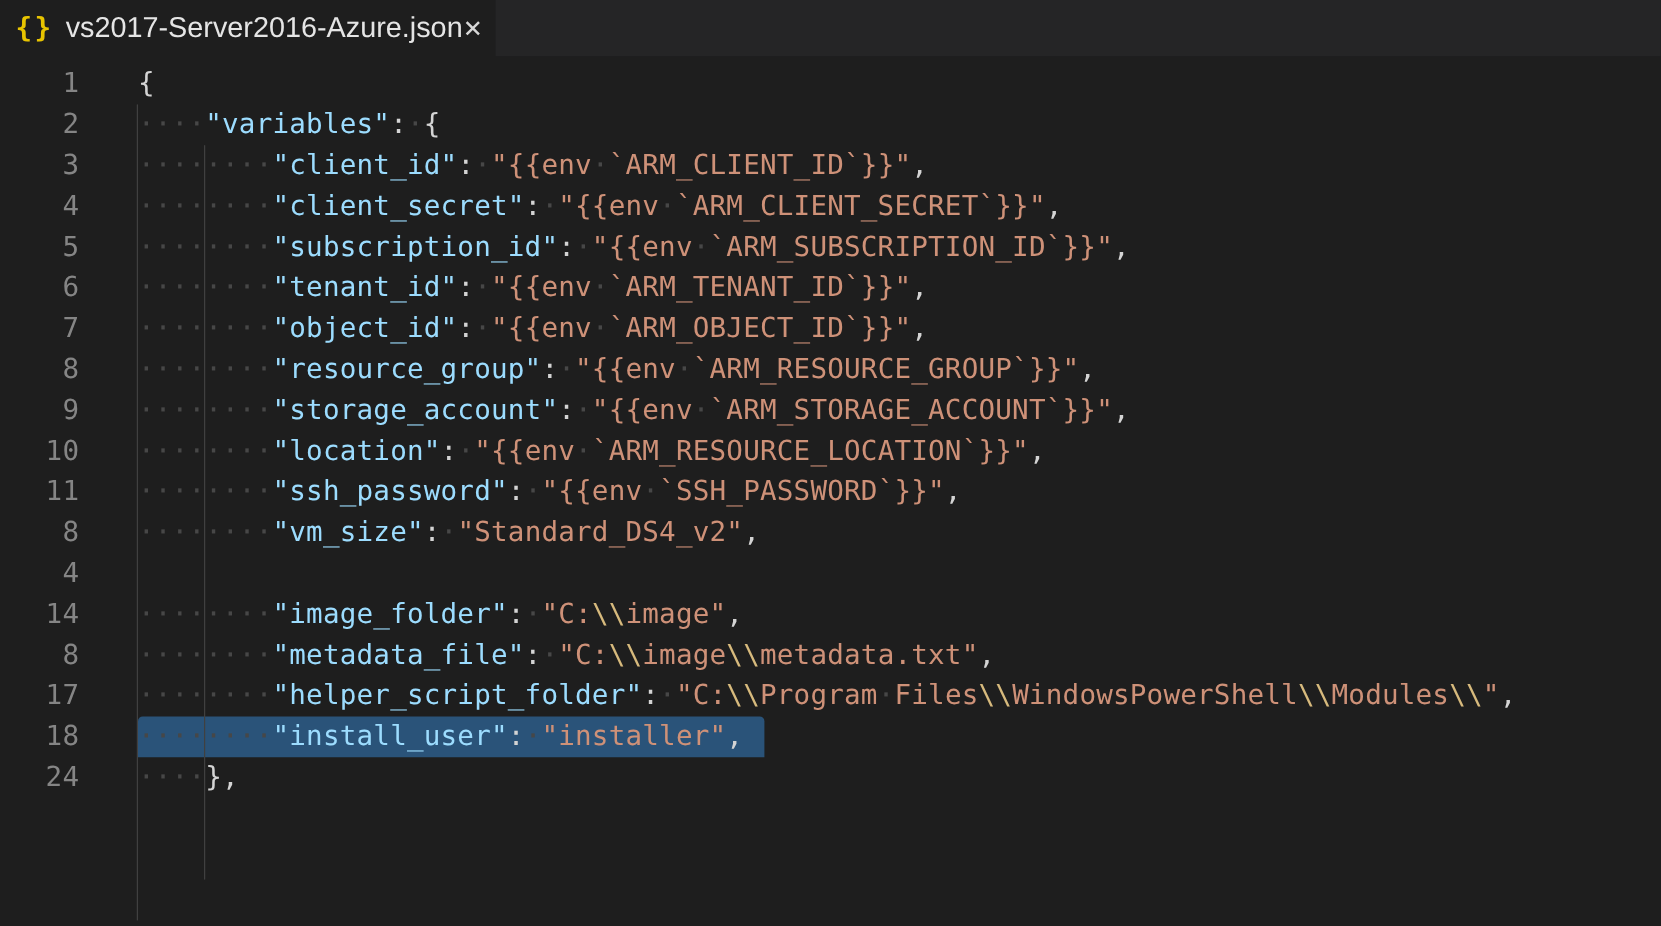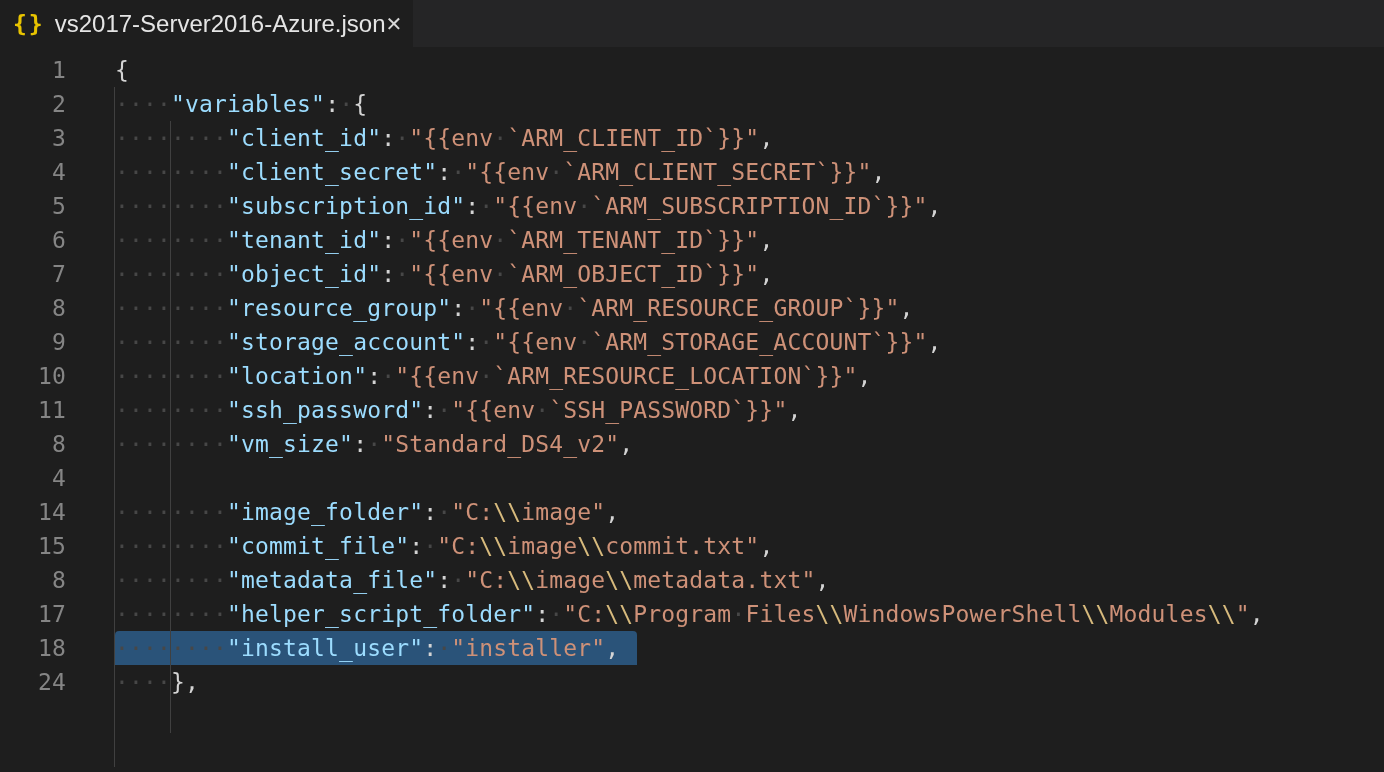--- a/index.html
+++ b/index.html
@@ -94,24 +94,20 @@
       </div>
       <div class="line">
         <div class="ln">4</div>
         <div class="code"></div>
       </div>
       <div class="line">
         <div class="ln">14</div>
         <div class="code"><span class="tk ws">········</span><span class="tk key">"image_folder"</span><span class="tk pun">:</span><span class="tk ws">·</span><span class="tk str">"C:</span><span class="tk esc">\\</span><span class="tk str">image"</span><span class="tk pun">,</span></div>
       </div>
       <div class="line">
-        <div class="ln">15</div>
-        <div class="code"><span class="tk ws">········</span><span class="tk key">"commit_file"</span><span class="tk pun">:</span><span class="tk ws">·</span><span class="tk str">"C:</span><span class="tk esc">\\</span><span class="tk str">image</span><span class="tk esc">\\</span><span class="tk str">commit.txt"</span><span class="tk pun">,</span></div>
-      </div>
-      <div class="line">
         <div class="ln">8</div>
         <div class="code"><span class="tk ws">········</span><span class="tk key">"metadata_file"</span><span class="tk pun">:</span><span class="tk ws">·</span><span class="tk str">"C:</span><span class="tk esc">\\</span><span class="tk str">image</span><span class="tk esc">\\</span><span class="tk str">metadata.txt"</span><span class="tk pun">,</span></div>
       </div>
       <div class="line">
         <div class="ln">17</div>
         <div class="code"><span class="tk ws">········</span><span class="tk key">"helper_script_folder"</span><span class="tk pun">:</span><span class="tk ws">·</span><span class="tk str">"C:</span><span class="tk esc">\\</span><span class="tk str">Program</span><span class="tk ws">·</span><span class="tk str">Files</span><span class="tk esc">\\</span><span class="tk str">WindowsPowerShell</span><span class="tk esc">\\</span><span class="tk str">Modules</span><span class="tk esc">\\</span><span class="tk str">"</span><span class="tk pun">,</span></div>
       </div>
       <div class="line">
         <div class="ln">18</div>
         <div class="code"><div class="sel" style="width: 522px; border-radius: 4px 4px 0px 0px;"></div><span class="tk ws">········</span><span class="tk key">"install_user"</span><span class="tk pun">:</span><span class="tk ws">·</span><span class="tk str">"installer"</span><span class="tk pun">,</span></div>

